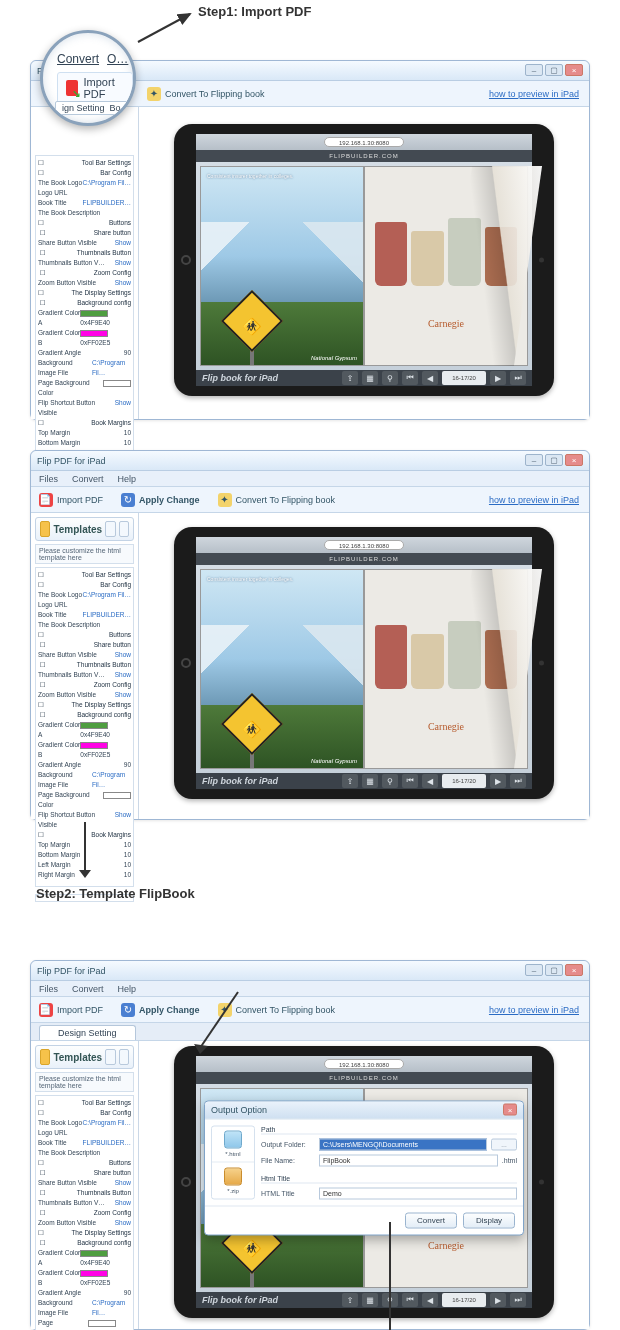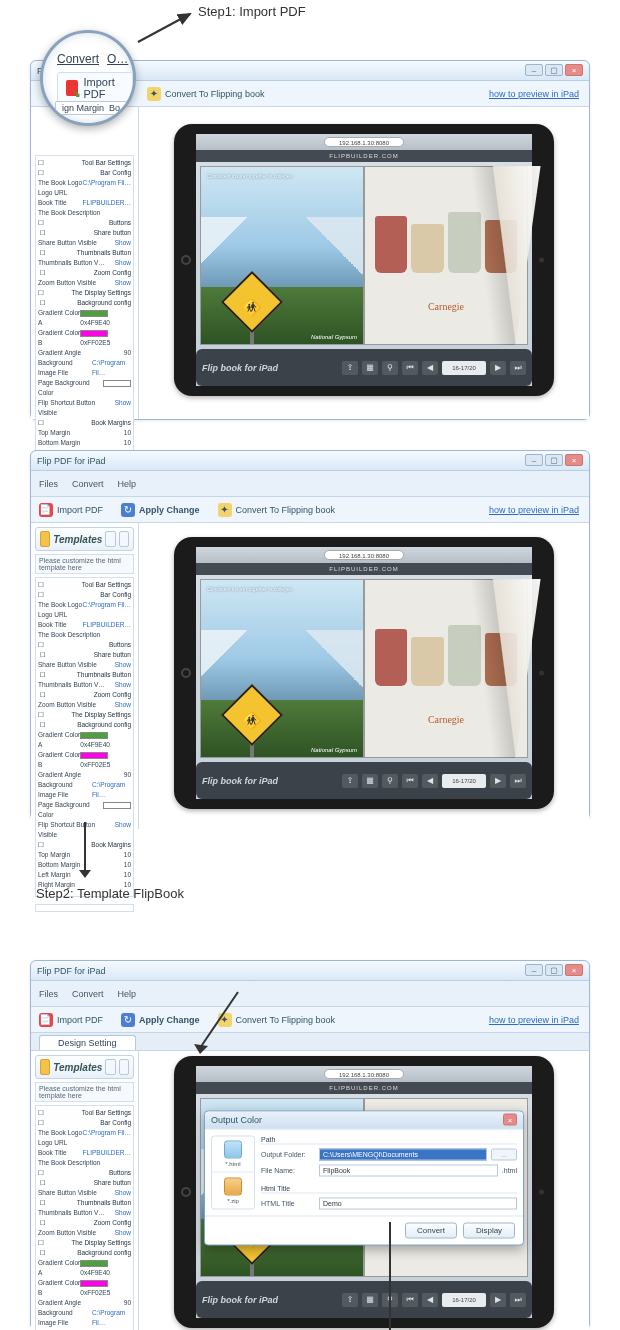--- a/index.html
+++ b/index.html
@@ -1,19 +1,19 @@
 <!DOCTYPE html>
 <html><head>
 <meta charset="utf-8">
 <style>
   * { box-sizing: border-box; margin: 0; padding: 0; }
   body { width: 620px; font-family: Arial, sans-serif; background: #fff; font-size: 10px; color: #333; }
 
   
-  .step-label { position: absolute; font-size: 13px; font-weight: normal; color: #333; }
+  .step-label { position: absolute; font-size: 13px; font-weight: bold; color: #333; }
   .arrow { position: absolute; }
   .arrow svg { display:block; }
 
   
   .screenshot {
     position: relative;
     width: 560px;
     border: 1px solid #9fb7d4;
     border-radius: 6px;
     background: linear-gradient(#eaf2fb,#dfeaf7);
@@ -25,21 +25,21 @@
     background: linear-gradient(#f5faff,#d9e8f7);
     border-bottom: 1px solid #b9cde3;
     border-radius: 6px 6px 0 0;
     display: flex; align-items: center; padding: 0 6px;
     font-size: 9px; color: #356;
     position: relative;
   }
   .win-btns { position: absolute; right: 6px; top: 3px; display:flex; gap:2px; }
   .win-btns span { width:18px; height:12px; background:#dbe7f3; border:1px solid #9db4cc; border-radius:2px; display:flex; align-items:center; justify-content:center; font-size:8px; color:#567; }
   .win-btns span.close { background:#e58b8b; border-color:#c76; color:#fff; }
-  .menubar { height: 26px; background:#e8f0fa; border-bottom:1px solid #c5d6e8; padding:0 8px; font-size:9px; color:#456; display:flex; gap:14px; align-items:center; }
+  .menubar { height: 16px; background:#e8f0fa; border-bottom:1px solid #c5d6e8; padding:0 8px; font-size:9px; color:#456; display:flex; gap:14px; align-items:center; }
   .toolbar {
     height: 26px;
     background:#eef5fd;
     border-bottom:1px solid #c5d6e8;
     display:flex; align-items:center; padding:0 8px; gap:18px;
     font-size:9px;
     position: relative;
   }
   .tool-btn { display:flex; align-items:center; gap:4px; color:#356; }
   .tool-btn .ico { width:14px; height:14px; border-radius:3px; display:inline-flex; align-items:center; justify-content:center; font-size:10px; }
@@ -47,21 +47,21 @@
   .tabstrip { height:18px; padding:0 8px; background:#e5edf7; border-bottom:1px solid #c5d6e8; display:flex; align-items:flex-end; }
   .tab { background:#fff; border:1px solid #b5c7db; border-bottom:none; padding:2px 18px; font-size:9px; border-radius:3px 3px 0 0; color:#345; }
 
   .workarea { display:flex; background:#fff; }
   .sidebar { width:108px; border-right:1px solid #cbd8e7; padding:4px; display:flex; flex-direction:column; gap:3px; }
   .templates-header {
     border:1px solid #c3d3e5; background:linear-gradient(#fdfefe,#e9f1fa);
     display:flex; align-items:center; padding:3px 4px; gap:3px; border-radius:3px;
   }
   .templates-header .ico { width:16px; height:16px; background:#f6c24a; border:1px solid #d9a52b; border-radius:2px; }
-  .templates-header .lbl { font-size:10px; font-weight:bold; color:#355; flex:1;font-style:italic; }
+  .templates-header .lbl { font-size:10px; font-weight:bold; color:#355; flex:1; }
   .templates-header .mini { width:16px; height:16px; border:1px solid #b8c9dc; background:#f3f8fd; border-radius:2px; }
   .hint { font-size:7px; color:#567; border:1px solid #d3dfec; background:#f7fafd; padding:2px 3px; }
   .settings-tree { border:1px solid #d3dfec; background:#fff; padding:2px 2px 6px; font-size:6.5px; line-height:10px; color:#345; }
   .settings-tree .row { display:flex; justify-content:space-between; }
   .settings-tree .link { color:#2b6cc4; }
   .settings-tree .swatch { display:inline-block; width:28px; height:7px; border:1px solid #888; vertical-align:middle; }
   .settings-tree .group { color:#234; }
   .bottom-box { border:1px solid #d3dfec; background:#fff; height:46px; padding:3px; font-size:7px; color:#567; margin-top:4px; }
 
   .preview { flex:1; display:flex; align-items:center; justify-content:center; padding:14px 10px 20px; background:#fff; position:relative; }
@@ -90,21 +90,21 @@
   .headline-left { position:absolute; top:6px; left:6px; right:6px; font-size:5px; color:#fff; text-shadow:0 0 2px #357; }
   .left-brand { position:absolute; bottom:4px; right:6px; font-size:6px; color:#fff; font-style:italic; }
   .page.right { background:#eceae5; }
   .pots { position:absolute; left:6%; right:6%; top:14%; bottom:40%; display:flex; gap:4px; align-items:flex-end; }
   .pot { flex:1; border-radius:3px 3px 6px 6px; }
   .pot.a{background:#b45f55;height:70%;} .pot.b{background:#d9c9a8;height:60%;} .pot.c{background:#c7cdbf;height:75%;} .pot.d{background:#ae6f52;height:65%;}
   .right-logo { position:absolute; bottom:18%; left:0; right:0; text-align:center; font-size:10px; color:#b65b2d; font-family:Georgia,serif; }
   .page-curl { position:absolute; right:4px; top:4px; bottom:4px; width:70px; background:
      linear-gradient(255deg, rgba(255,255,255,0.95) 0%, rgba(230,225,215,0.9) 40%, rgba(0,0,0,0.15) 41%, transparent 60%);
      transform:skewX(-8deg); }
-  .book-footer { height:37px; background:#3b424a; display:flex; align-items:center; padding:0 6px; gap:4px;border-radius:6px; }
+  .book-footer { height:16px; background:#3b424a; display:flex; align-items:center; padding:0 6px; gap:4px; }
   .book-footer .title { color:#cfd6dd; font-style:italic; font-size:9px; font-weight:bold; flex:0 0 auto; }
   .book-footer .spacer { flex:1; }
   .fbtn { width:16px; height:14px; background:#52595f; border-radius:2px; color:#dde3e8; font-size:8px; display:flex; align-items:center; justify-content:center; }
   .fbtn.wide { width:44px; background:#e8ecef; color:#444; font-size:6px; }
 
   
   .magnifier {
     position:absolute; width:96px; height:96px; border:3px solid #8aa2bb; border-radius:50%;
     background:#fff; box-shadow:0 3px 8px rgba(0,0,0,0.3), inset 0 0 10px rgba(120,150,180,0.3);
     overflow:hidden; z-index:10;
@@ -316,21 +316,21 @@
     <div class="mag-content">
       <div class="mag-menu">
         <span>Convert</span>
           <span>O…</span>
       </div>
       <div class="mag-btn">
         <span class="ico"></span>
         <span>Import PDF</span>
       </div>
     </div>
-    <div class="mag-tab"><span>ign Margin</span>&nbsp;&nbsp;<span>Bo</span></div>
+    <div class="mag-tab"><span>ign Setting</span>&nbsp;&nbsp;<span>Bo</span></div>
   </div>
 </div>
 
 <div class="stage" style="height:470px; margin-top:10px;">
   <div class="screenshot" style="position:absolute; left:30px; top:0; height:370px;">
     <div class="titlebar">
       <span>Flip PDF for iPad</span>
       <div class="win-btns">
           <span>–</span>
           <span>▢</span>
@@ -658,21 +658,21 @@
                   <div class="fbtn wide">16-17/20</div>
                   <div class="fbtn">▶</div>
                   <div class="fbtn">⏭</div>
               </div>
             </div>
           </div>
         </div>
 
         <div class="dialog">
           <div class="dlg-title">
-            <span>Output Color</span>
+            <span>Output Option</span>
             <span class="x">×</span>
           </div>
           <div class="dlg-body">
             <div class="dlg-side">
               <div class="opt">
                   <span class="oi" style="background:linear-gradient(#bfe3f7,#8fc7ea);border:1px solid #6fa9cc;"></span>
                   <span>*.html</span>
                 </div>
               <div class="opt">
                   <span class="oi" style="background:linear-gradient(#f6d28b,#e6a948);border:1px solid #c98c2d;"></span>

